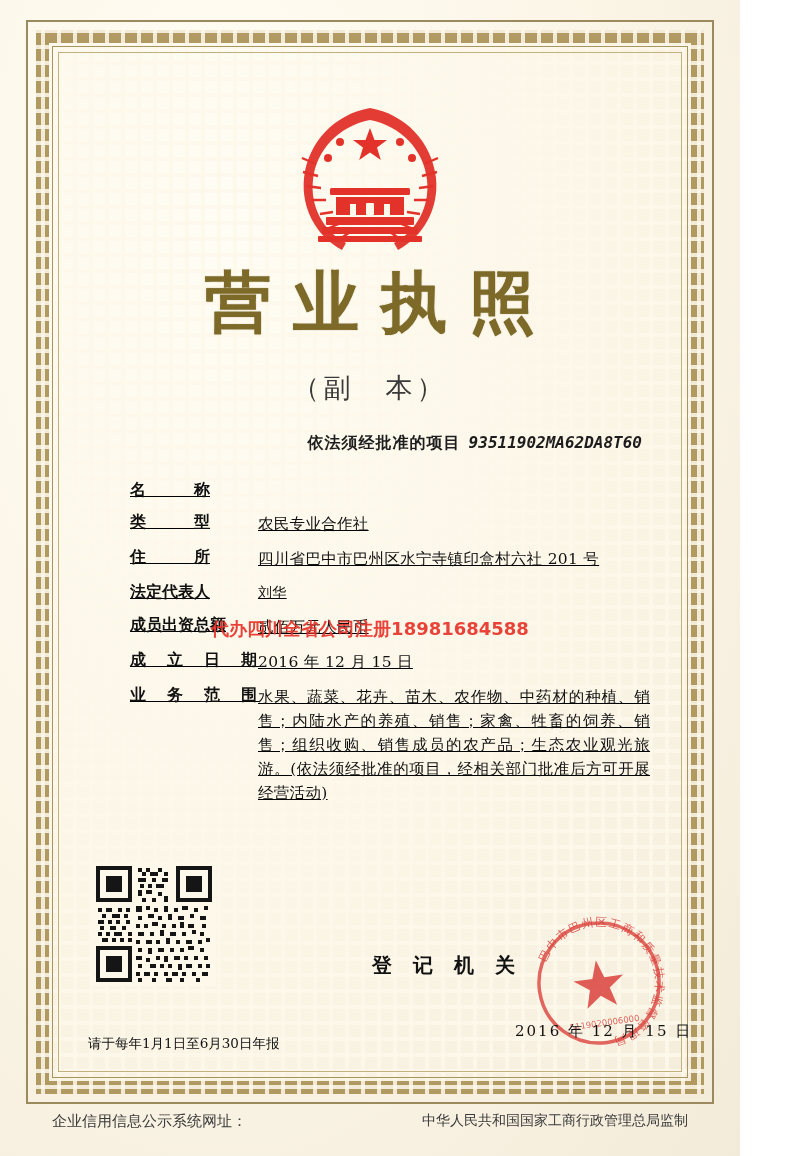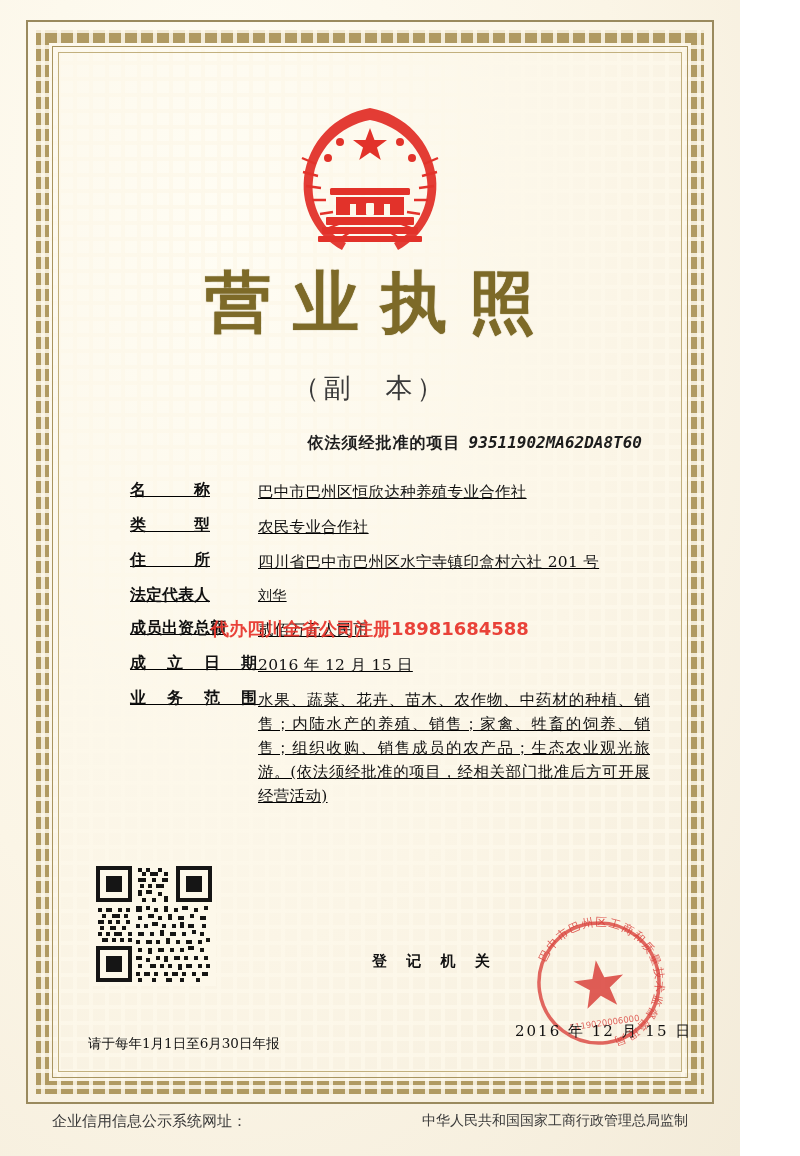--- a/index.html
+++ b/index.html
@@ -175,21 +175,21 @@
     left: 92px;
     top: 862px;
     width: 124px;
     height: 124px;
   }
 
   .reg-authority {
     position: absolute;
     left: 372px;
     top: 952px;
-    font-size: 15px;
+    font-size: 20px;
     font-weight: bold;
     letter-spacing: 7px;
     color: #111;
     font-family: "DejaVu Serif", serif;
   }
   .reg-date {
     position: absolute;
     left: 515px;
     top: 1022px;
     font-size: 15px;
@@ -286,21 +286,20 @@
   <div class="title">营业执照</div>
   <div class="subtitle">（副　本）</div>
 
   <div class="credit-code">
     <span>依法须经批准的项目</span><span class="num">93511902MA62DA8T60</span>
   </div>
 
   <div class="fields">
     <div class="row">
       <div class="label">名　　　称</div>
-      <div class="value">巴中市巴州区恒欣达种养殖专业合作社</div>
     </div>
     <div class="row">
       <div class="label">类　　　型</div>
       <div class="value">农民专业合作社</div>
     </div>
     <div class="row">
       <div class="label">住　　　所</div>
       <div class="value">四川省巴中市巴州区水宁寺镇印盒村六社 201 号</div>
     </div>
     <div class="row">

